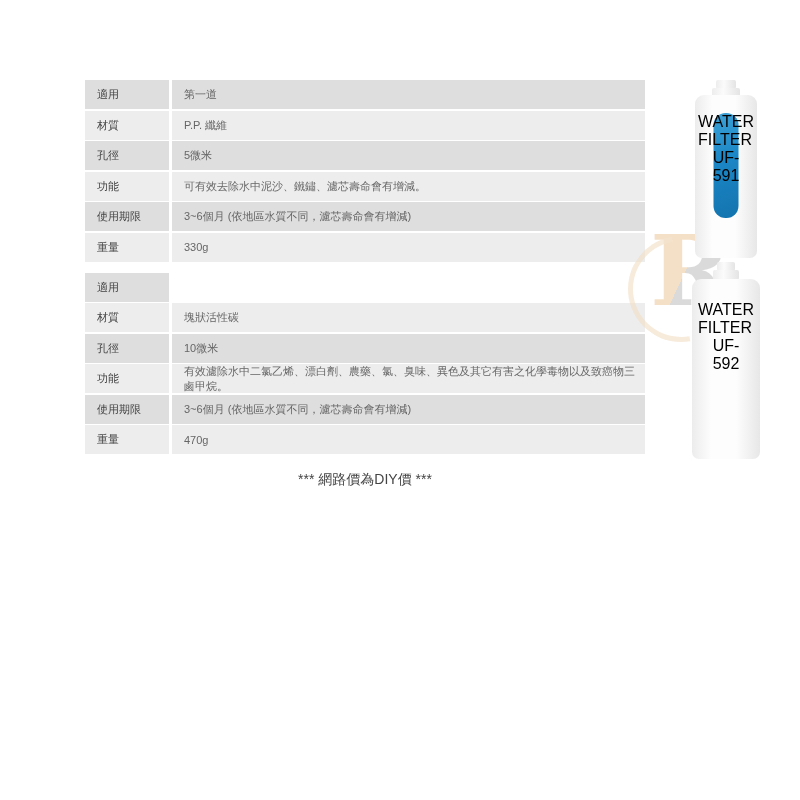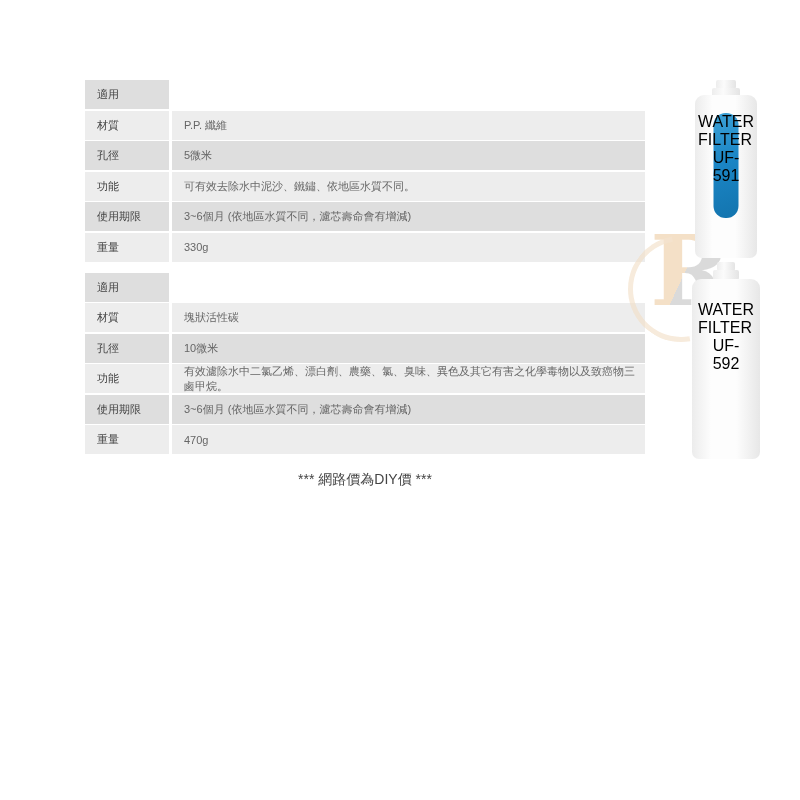--- a/index.html
+++ b/index.html
@@ -66,32 +66,33 @@
   .cart-2 .drop-text{background:var(--green);}
 </style>
 </head>
 <body>
 
 <div class="spec-area">
 
   <div class="spec-table">
     <div class="spec-row">
       <div class="cell spec-label">適用</div>
+      <div class="cell spec-value">第一道</div>
     </div>
     <div class="spec-row">
       <div class="cell spec-label">材質</div>
       <div class="cell spec-value">P.P. 纖維</div>
     </div>
     <div class="spec-row">
       <div class="cell spec-label">孔徑</div>
       <div class="cell spec-value">5微米</div>
     </div>
     <div class="spec-row">
       <div class="cell spec-label">功能</div>
-      <div class="cell spec-value">可有效去除水中泥沙、鐵鏽、依地區水質不同。</div>
+      <div class="cell spec-value">可有效去除水中泥沙、鐵鏽、濾芯壽命會有增減。</div>
     </div>
     <div class="spec-row">
       <div class="cell spec-label">使用期限</div>
       <div class="cell spec-value">3~6個月 (依地區水質不同，濾芯壽命會有增減)</div>
     </div>
     <div class="spec-row">
       <div class="cell spec-label">重量</div>
       <div class="cell spec-value">330g</div>
     </div>
   </div>

